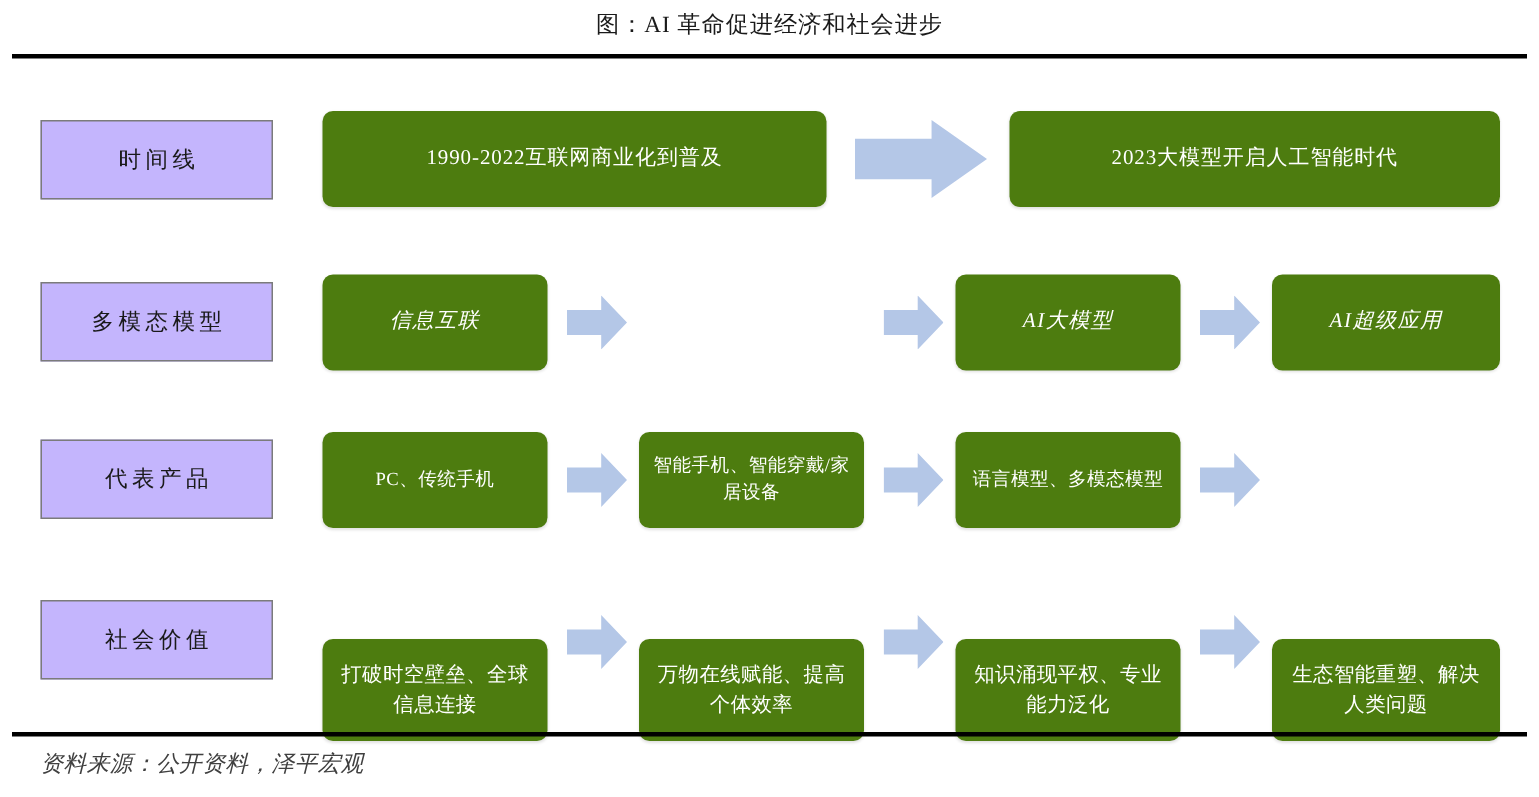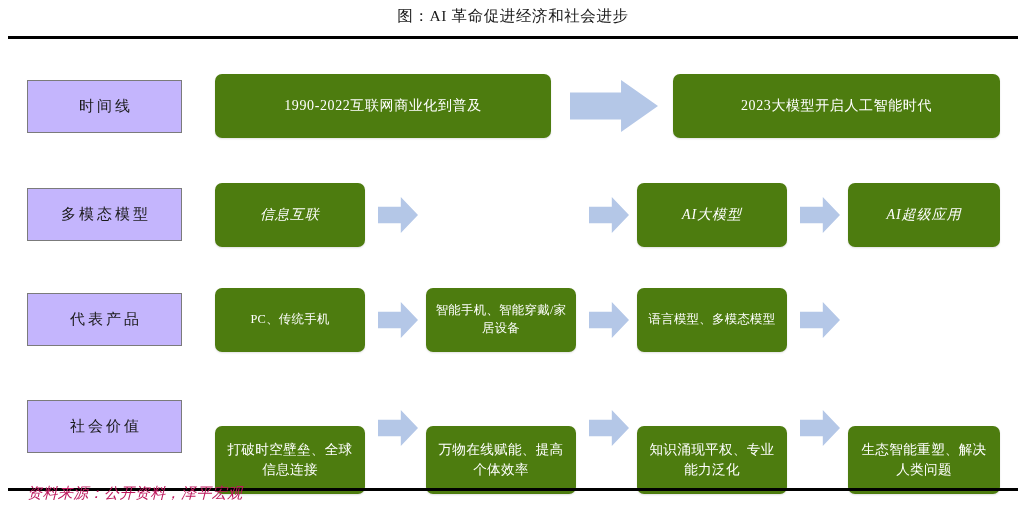--- a/index.html
+++ b/index.html
@@ -48,24 +48,24 @@
     top: 488px;
     width: 1010px;
     height: 3px;
     background: #000000;
   }
 
   
   .source-note {
     position: absolute;
     left: 27px;
-    top: 484px;
+    top: 500px;
     font-size: 15px;
     font-style: italic;
-    color: #be185d;
+    color: #404040;
     letter-spacing: 0.4px;
     font-family: "Liberation Serif", "DejaVu Serif", serif;
   }
 
   
   .row-label {
     position: absolute;
     left: 27px;
     width: 155px;
     box-sizing: border-box;

